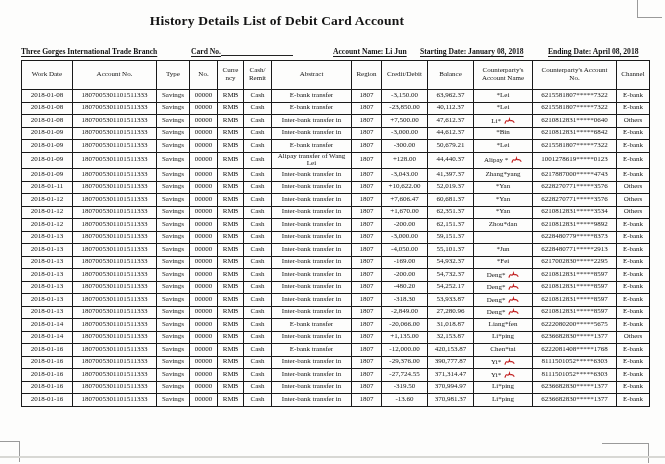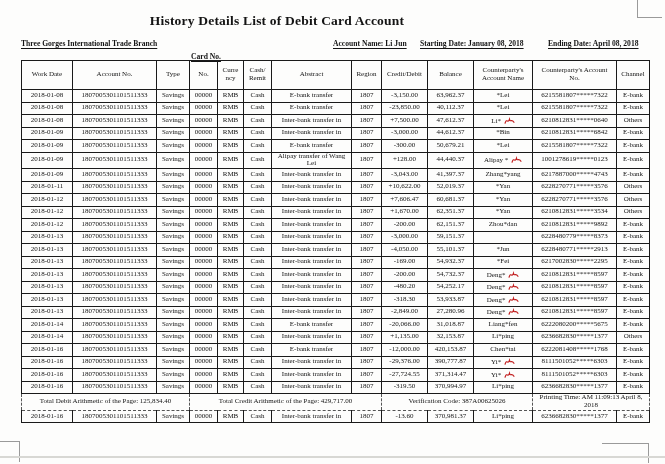--- a/index.html
+++ b/index.html
@@ -5,23 +5,23 @@
   html,body{margin:0;padding:0;}
   body{
     width:665px;height:464px;background:#fdfdfc;position:relative;overflow:hidden;
     font-family:"Liberation Serif", serif;color:#141414;
   }
   .title{
     position:absolute;top:13px;left:0;width:554px;text-align:center;
     font-size:13.5px;font-weight:bold;letter-spacing:0.2px;
   }
   .meta{position:absolute;top:39px;left:21px;width:630px;height:12px;font-size:7.6px;font-weight:bold;}
-  .meta span.seg{position:absolute;top:0;white-space:nowrap;text-decoration:underline;text-underline-offset:1.5px;}
+  .meta span.seg{position:absolute;top:8px;white-space:nowrap;text-decoration:underline;text-underline-offset:1.5px;}
   .m-branch{left:0;}
-  .m-cardno{left:170px;text-decoration:underline;margin-top:13px;}
+  .m-cardno{left:170px;text-decoration:underline;}
   .blank-underline{display:inline-block;width:72px;border-bottom:0.8px solid #222;height:8px;vertical-align:bottom;}
   .m-account{left:312px;}
   .m-start{left:399px;}
   .m-end{left:527px;}
   table{
     position:absolute;left:21px;top:60px;width:629px;
     border-collapse:collapse;table-layout:fixed;font-size:7px;line-height:1.12;
   }
   th,td{
     border:1px solid #1a1a1a;text-align:center;vertical-align:middle;
@@ -483,26 +483,20 @@
           <td>RMB</td>
           <td>Cash</td>
           <td>Inter-bank transfer in</td>
           <td>1807</td>
           <td>-319.50</td>
           <td>370,994.97</td>
           <td>Li*ping</td>
           <td>6236682830*****1377</td>
           <td>E-bank</td>
         </tr>
-        <tr class="totals">
-          <td colspan="3">Total Debit Arithmetic of the Page: 125,834.40</td>
-          <td colspan="5">Total Credit Arithmetic of the Page: 429,717.00</td>
-          <td colspan="3">Verification Code: 387A00625026</td>
-          <td colspan="2">Printing Time: AM 11:09:13 April 8, 2018</td>
-        </tr>
         <tr class="after-totals">
           <td>2018-01-16</td>
           <td>1807005301101511333</td>
           <td>Savings</td>
           <td>00000</td>
           <td>RMB</td>
           <td>Cash</td>
           <td>Inter-bank transfer in</td>
           <td>1807</td>
           <td>-13.60</td>

